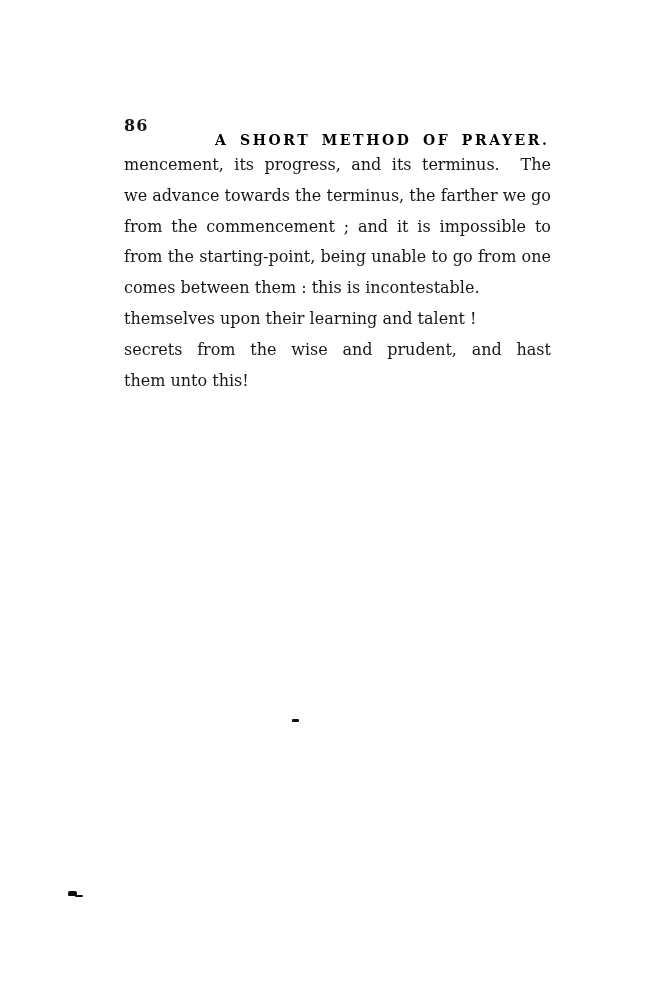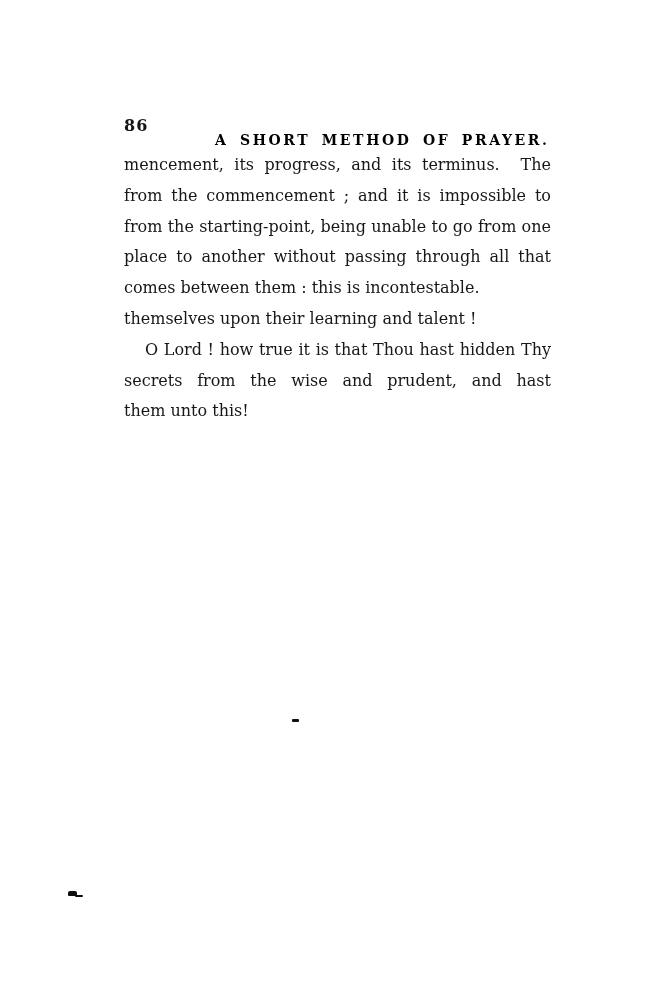--- a/index.html
+++ b/index.html
@@ -94,26 +94,25 @@
 </style>
 </head>
 <body>
 
 <div class="page">
   <div class="pageno">86</div>
   <div class="runhead">A SHORT METHOD OF PRAYER.</div>
 
   <div class="textblock">
     <div class="line j">mencement, its progress, and its terminus.&nbsp; The more</div>
+    <div class="line j">we advance towards the terminus, the farther we go</div>
     <div class="line j">from the commencement ; and it is impossible to</div>
     <div class="line j">from the starting-point, being unable to go from one</div>
-    <div class="line j">place to another without passing through all that</div>
     <div class="line">comes between them : this is incontestable.</div>
     <div class="line">themselves upon their learning and talent !</div>
-    <div class="line j ind">O Lord ! how true it is that Thou hast hidden Thy</div>
     <div class="line j">secrets from the wise and prudent, and hast revealed</div>
     <div class="line">them unto this!</div>
   </div>
 
   <div class="mid-dash"></div>
   <div class="smudge">
     <span class="s1"></span>
     <span class="s2"></span>
   </div>
 </div>

